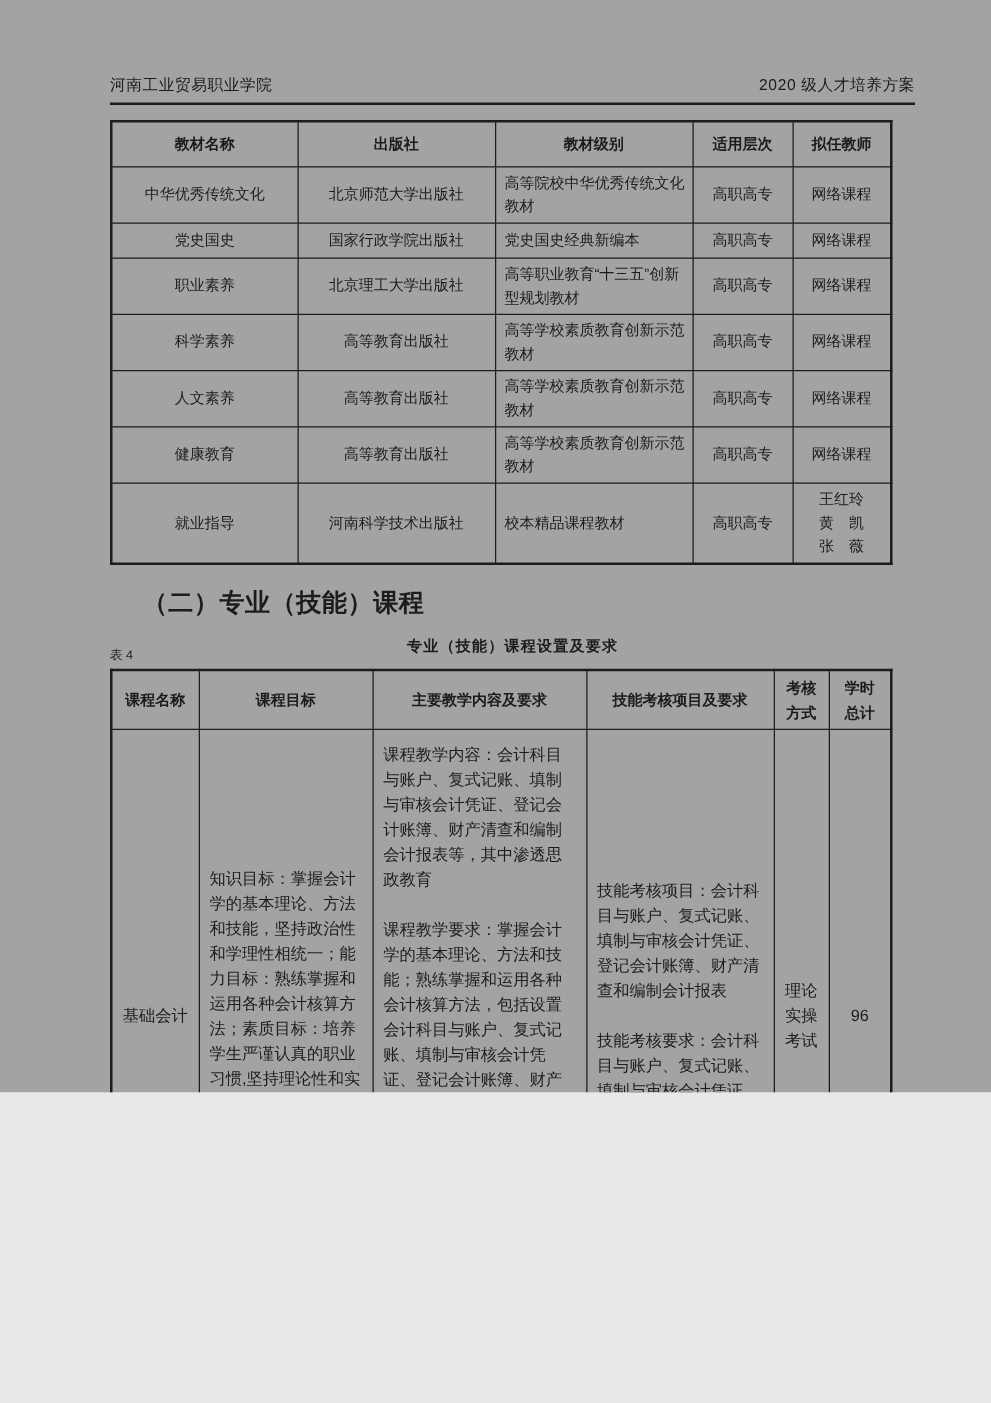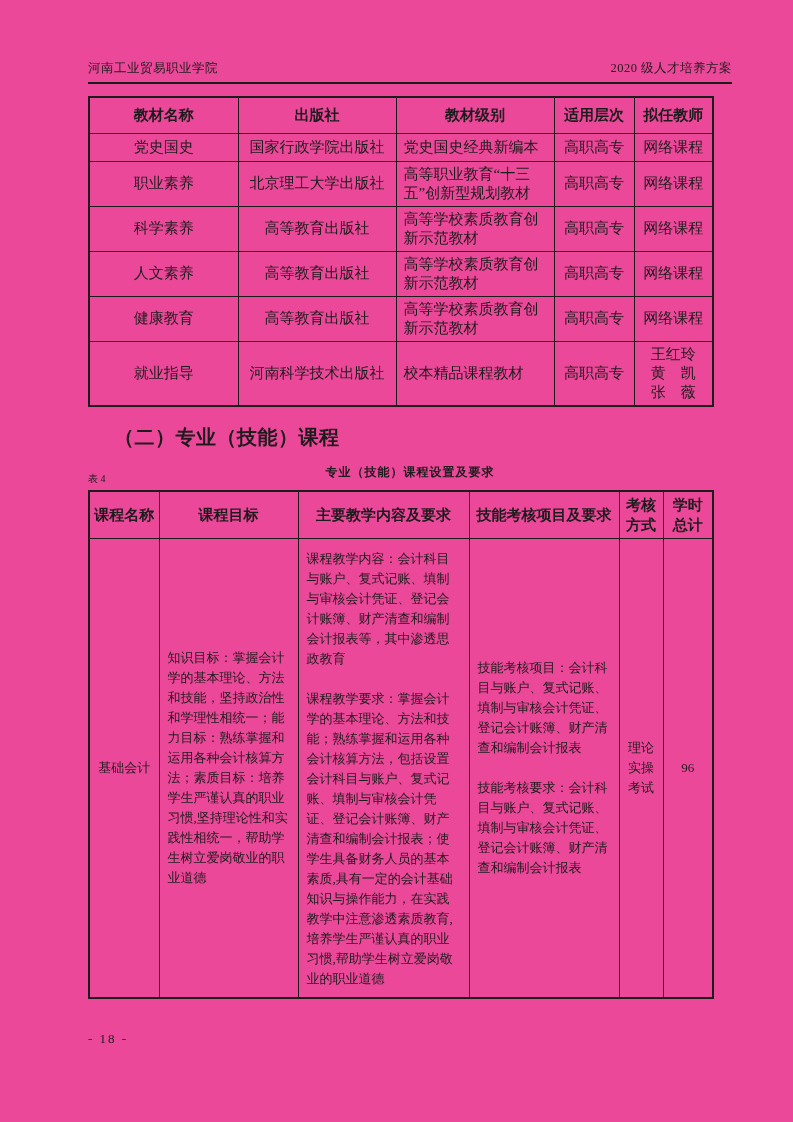--- a/index.html
+++ b/index.html
@@ -1,40 +1,40 @@
 <!DOCTYPE html>
 <html><head>
 <meta charset="utf-8">
 <style>
   * { margin:0; padding:0; box-sizing:border-box; }
   html,body { background:#e8e8e8; }
   .page {
     position:relative;
-    width:793px; height:1122px;
+    width:793px; height:874px;
     margin:0 auto;
-    background:#ec4899;
+    background:#a3a3a3;
     overflow:hidden;
-    font-family:Liberation Serif, serif;
+    font-family:Liberation Sans, sans-serif;
     color:#1c1c1c;
   }
   .content { position:absolute; left:88px; top:60px; width:644px; }
 
   
   .doc-header{
     display:flex; justify-content:space-between; align-items:flex-end;
     font-size:12.5px; letter-spacing:.5px;
     padding-bottom:5px;
     border-bottom:2px solid #1c1c1c;
   }
 
   
   table{ border-collapse:collapse; table-layout:fixed; border:2px solid #1c1c1c; }
   th,td{
     border:1px solid #1c1c1c;
-    font-size:15px;
+    font-size:12px;
     text-align:center; vertical-align:middle;
     padding:3px 5px;
     overflow:hidden;
   }
   th{ font-weight:bold; white-space:pre-line; }
 
   .tb-table{ width:624px; margin-top:12px; }
   .tb-table th{ height:36px; }
   .tb-table td{ line-height:19px; }
   .cell-left{ text-align:left; padding-left:7px; padding-right:6px; }
@@ -80,20 +80,27 @@
         <col style="width:80px">
           <col style="width:79px">
       </colgroup>
       <tbody>
           <tr>
         <th>教材名称</th>
         <th>出版社</th>
         <th>教材级别</th>
         <th>适用层次</th>
         <th>拟任教师</th>
+      </tr>
+      <tr style="height:41px">
+        <td>中华优秀传统文化</td>
+        <td>北京师范大学出版社</td>
+        <td class="cell-left">高等院校中华优秀传统文化教材</td>
+        <td>高职高专</td>
+        <td>网络课程</td>
       </tr>
       <tr style="height:28px">
         <td>党史国史</td>
         <td>国家行政学院出版社</td>
         <td class="cell-left">党史国史经典新编本</td>
         <td>高职高专</td>
         <td>网络课程</td>
       </tr>
       <tr style="height:43px">
         <td>职业素养</td>

